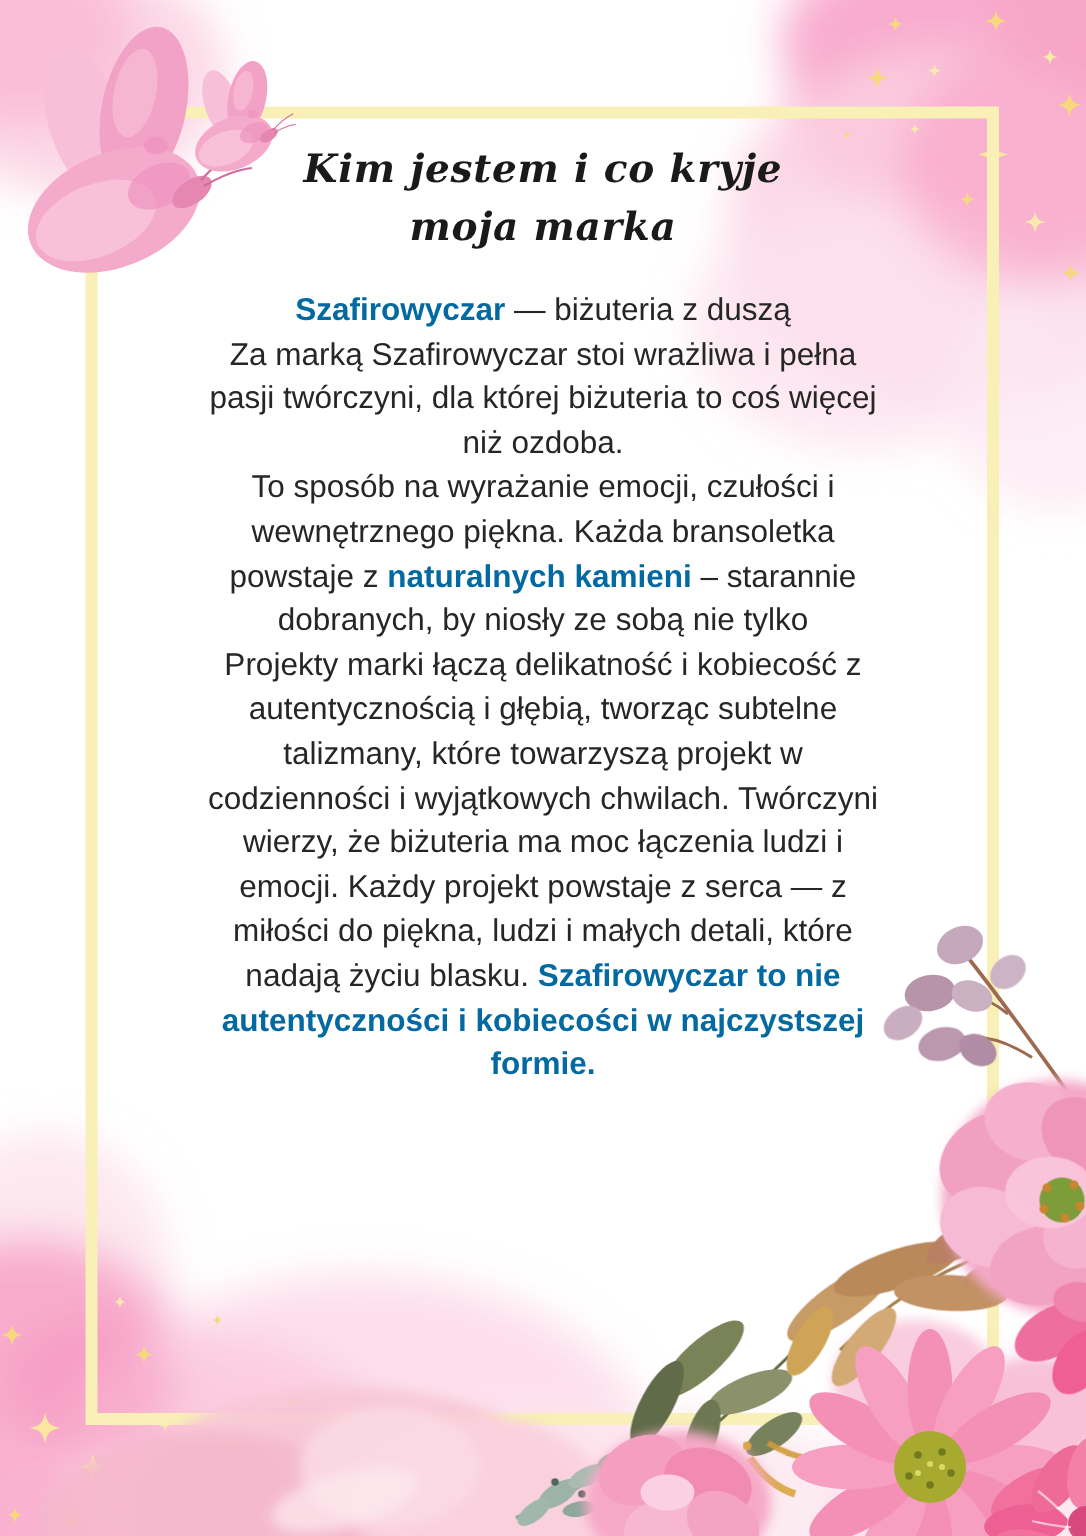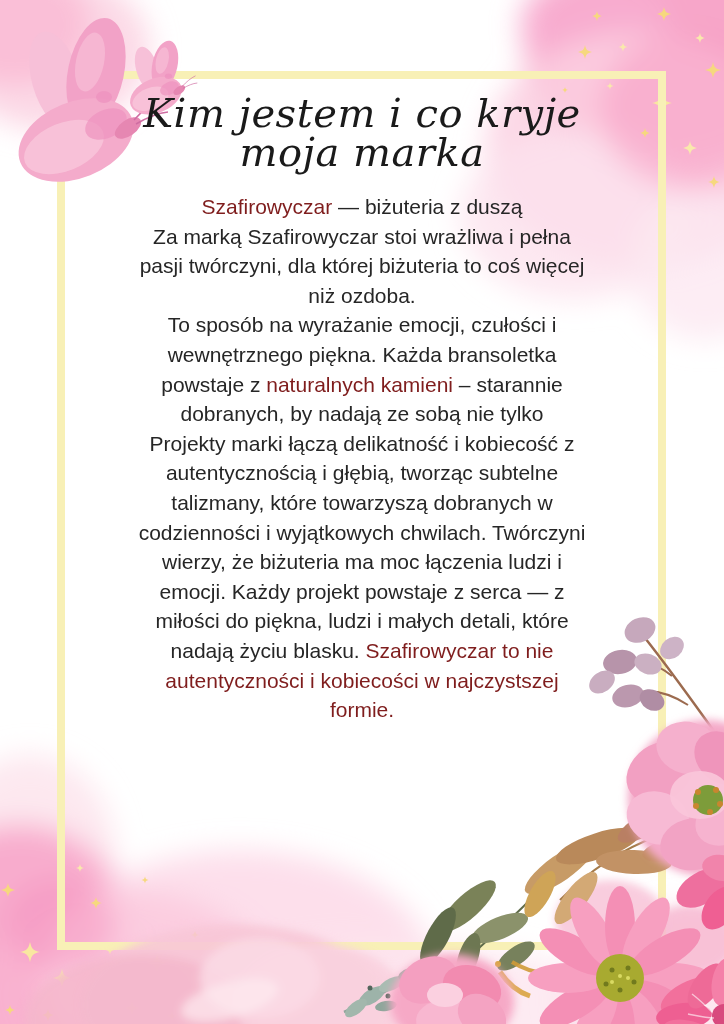--- a/index.html
+++ b/index.html
@@ -14,31 +14,31 @@
     position:absolute; left:57px; top:71px; width:609px; height:879px;
     border:8px solid var(--frame-color,#f8f0b6);
     box-sizing:border-box; z-index:2;
   }
   #fg-decor   { z-index:3; }
   .content {
     position:absolute; left:72px; right:72px; top:94px;
     text-align:center; z-index:4;
   }
   .title {
-    margin:0; font-family:"DejaVu Serif",serif; font-style:italic; font-weight:400;
-    font-size:40px; line-height:39px; letter-spacing:0.5px;
+    margin:0; font-family:"DejaVu Serif",serif; font-style:italic; font-weight:700;
+    font-size:26px; line-height:39px; letter-spacing:0.5px;
     color:var(--title-color,#1a1a1a);
   }
   .t-line { display:block; }
   .body-text {
     margin-top:20px; font-size:21px; line-height:29.6px;
     color:var(--text-color,#262626);
   }
   .body-line { display:block; }
-  .body-text strong { font-weight:400; color:#7f1d1d; }
+  .body-text strong { font-weight:700; color:#0369a1; }
 </style>
 </head>
 <body>
 
 <svg id="bg-decor" class="layer" width="724" height="1024" viewBox="0 0 724 1024">
   <defs>
     <filter id="wash" x="-60%" y="-60%" width="220%" height="220%">
         <feGaussianBlur stdDeviation="14"></feGaussianBlur>
       </filter>
     <filter id="wash2" x="-60%" y="-60%" width="220%" height="220%">
@@ -271,24 +271,24 @@
     <span class="t-line">moja marka</span>
   </h1>
   <div class="body-text">
       <div class="body-line"><strong>Szafirowyczar</strong><span> — biżuteria z duszą</span></div>
       <div class="body-line"><span>Za marką Szafirowyczar stoi wrażliwa i pełna</span></div>
       <div class="body-line"><span>pasji twórczyni, dla której biżuteria to coś więcej</span></div>
       <div class="body-line"><span>niż ozdoba.</span></div>
       <div class="body-line"><span>To sposób na wyrażanie emocji, czułości i</span></div>
       <div class="body-line"><span>wewnętrznego piękna. Każda bransoletka</span></div>
       <div class="body-line"><span>powstaje z </span><strong>naturalnych kamieni</strong><span> – starannie</span></div>
-      <div class="body-line"><span>dobranych, by nadają ze sobą nie tylko</span></div>
+      <div class="body-line"><span>dobranych, by niosły ze sobą nie tylko</span></div>
       <div class="body-line"><span>Projekty marki łączą delikatność i kobiecość z</span></div>
       <div class="body-line"><span>autentycznością i głębią, tworząc subtelne</span></div>
-      <div class="body-line"><span>talizmany, które towarzyszą dobranych w</span></div>
+      <div class="body-line"><span>talizmany, które towarzyszą projekt w</span></div>
       <div class="body-line"><span>codzienności i wyjątkowych chwilach. Twórczyni</span></div>
       <div class="body-line"><span>wierzy, że biżuteria ma moc łączenia ludzi i</span></div>
       <div class="body-line"><span>emocji. Każdy projekt powstaje z serca — z</span></div>
       <div class="body-line"><span>miłości do piękna, ludzi i małych detali, które</span></div>
       <div class="body-line"><span>nadają życiu blasku. </span><strong>Szafirowyczar to nie</strong></div>
       <div class="body-line"><strong>autentyczności i kobiecości w najczystszej</strong></div>
       <div class="body-line"><strong>formie.</strong></div>
     </div>
 </div>
 

